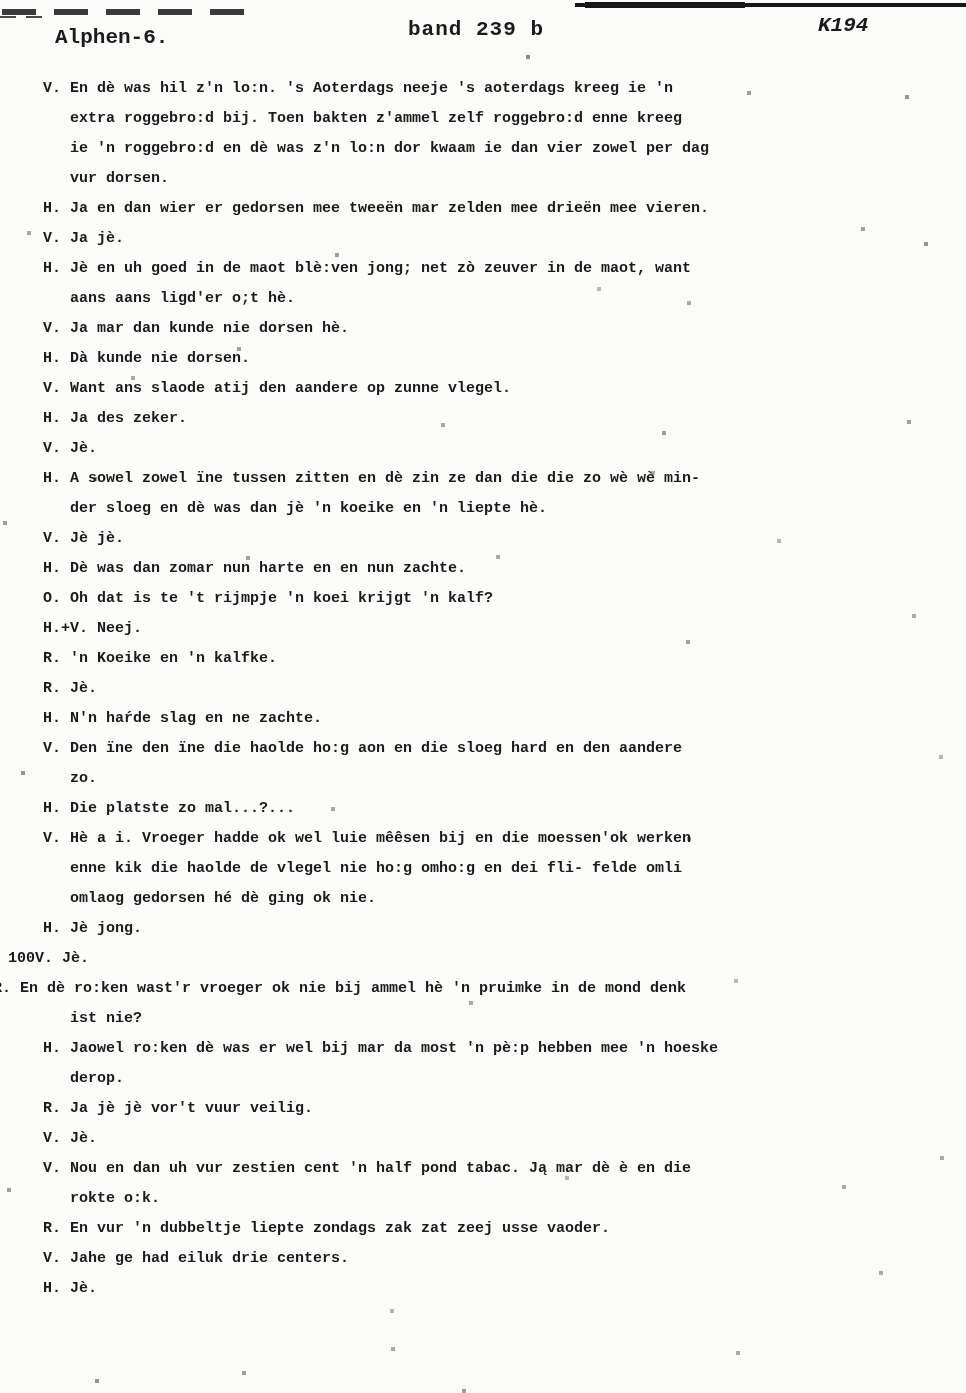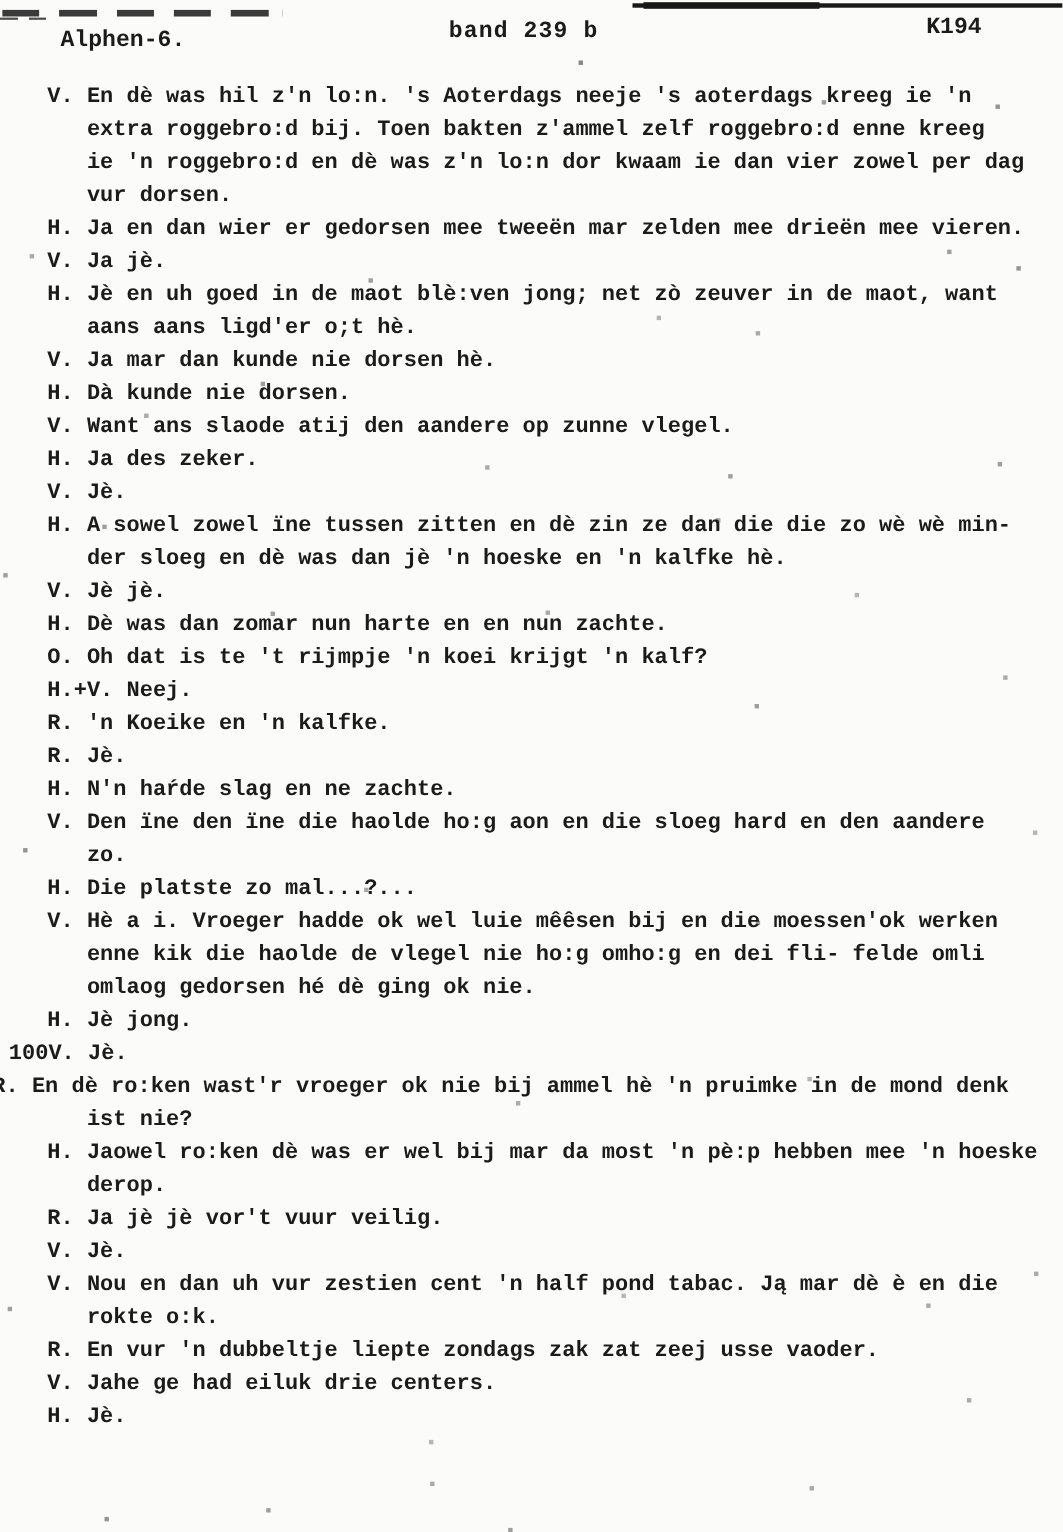--- a/index.html
+++ b/index.html
@@ -11,27 +11,27 @@
     font-family: "Liberation Mono", "DejaVu Sans Mono", monospace;
     font-weight: bold;
     color: #1b1b1b;
   }
   .page { position: absolute; inset: 0; }
 
   
   .hdr { position: absolute; font-size: 21px; white-space: pre; }
   .hdr-left   { left: 55px;  top: 26px; }
   .hdr-center { left: 408px; top: 18px; letter-spacing: 1px; text-align: right; }
-  .hdr-right  { left: 842px; top: 14px; }
+  .hdr-right  { left: 818px; top: 14px; font-style: italic; }
 
   
   .transcript {
     position: absolute;
     top: 74px; left: 43px; right: 0;
-    font-size: 20px;
+    font-size: 15px;
     line-height: 30px;
   }
   .line { white-space: pre; height: 30px; }
   .cont { padding-left: 3ch; }
   .outdent-num  { margin-left: -35px; }  
   .outdent-edge { margin-left: -50px; }  
 
   
   .artifact { position: absolute; background: #181818; }
   .top-line      { top: 3px; left: 575px; width: 391px; height: 4px; }
@@ -93,21 +93,21 @@
       <div class="line speaker">H. Ja en dan wier er gedorsen mee tweeën mar zelden mee drieën mee vieren.</div>
       <div class="line speaker">V. Ja jè.</div>
       <div class="line speaker">H. Jè en uh goed in de maot blè:ven jong; net zò zeuver in de maot, want</div>
       <div class="line cont">aans aans ligd'er o;t hè.</div>
       <div class="line speaker">V. Ja mar dan kunde nie dorsen hè.</div>
       <div class="line speaker">H. Dà kunde nie dorsen.</div>
       <div class="line speaker">V. Want ans slaode atij den aandere op zunne vlegel.</div>
       <div class="line speaker">H. Ja des zeker.</div>
       <div class="line speaker">V. Jè.</div>
       <div class="line speaker">H. A sowel zowel ïne tussen zitten en dè zin ze dan die die zo wè wè min-</div>
-      <div class="line cont">der sloeg en dè was dan jè 'n hoeske en 'n kalfke hè.</div>
+      <div class="line cont">der sloeg en dè was dan jè 'n koeike en 'n liepte hè.</div>
       <div class="line speaker">V. Jè jè.</div>
       <div class="line speaker">H. Dè was dan zomar nun harte en en nun zachte.</div>
       <div class="line speaker">O. Oh dat is te 't rijmpje 'n koei krijgt 'n kalf?</div>
       <div class="line speaker">H.+V. Neej.</div>
       <div class="line speaker">R. 'n Koeike en 'n kalfke.</div>
       <div class="line speaker">R. Jè.</div>
       <div class="line speaker">H. N'n haŕde slag en ne zachte.</div>
       <div class="line speaker">V. Den ïne den ïne die haolde ho:g aon en die sloeg hard en den aandere</div>
       <div class="line cont">zo.</div>
       <div class="line speaker">H. Die platste zo mal...?...</div>

